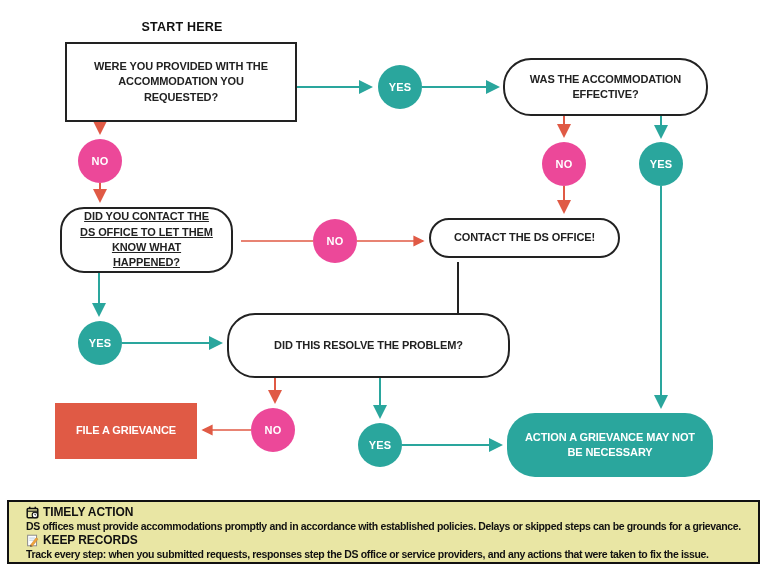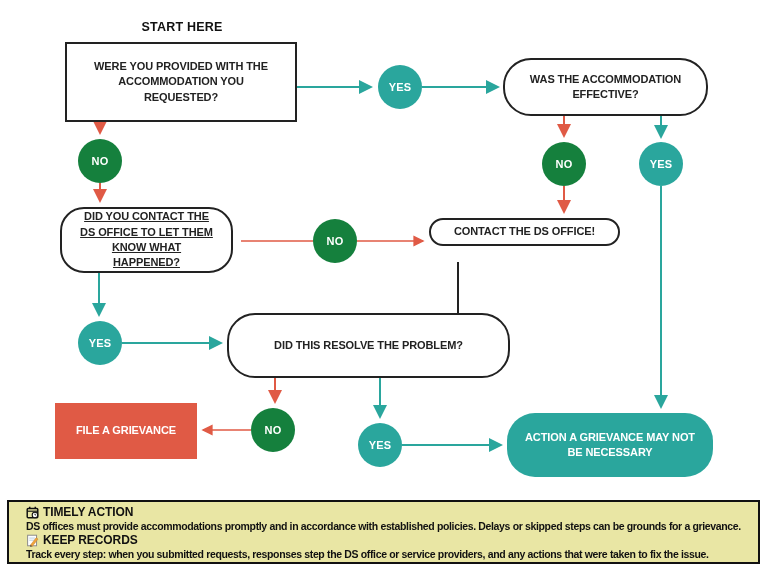--- a/index.html
+++ b/index.html
@@ -22,21 +22,21 @@
   .r20{border-radius:20px;}
   .pill{border:none;color:#fff;}
   .pill.red{background:#E05A45;}
   .pill.teal{background:#2AA69D;}
   .circle{
     position:absolute;width:44px;height:44px;border-radius:50%;
     display:flex;align-items:center;justify-content:center;
     color:#fff;font-size:11px;font-weight:bold;letter-spacing:.2px;
   }
   .circle.teal{background:#2AA69D;}
-  .circle.red{background:#15803d;}
+  .circle.red{background:#ec4899;}
   .banner{
     position:absolute;left:7px;top:500px;width:753px;height:64px;box-sizing:border-box;
     background:#E9E6A4;border:2px solid #111;padding:3px 17px;color:#111;
   }
   .banner .row{display:flex;align-items:center;gap:4px;line-height:14px;white-space:nowrap;overflow:hidden;}
   .banner .head{font-size:12px;font-weight:bold;letter-spacing:-.1px;}
   .banner .body{font-size:10.5px;font-weight:bold;letter-spacing:-.35px;}
   .icon{display:inline-flex;flex:0 0 auto;}
 </style>
 </head>
@@ -82,21 +82,21 @@
   </div>
 
   <div class="box r28" style="left:503px;top:58px;width:205px;height:58px;padding:0 18px;">
     <span>WAS THE ACCOMMODATION EFFECTIVE?</span>
   </div>
 
   <div class="box r24" style="left:60px;top:207px;width:173px;height:66px;padding:0 16px;text-decoration:underline;">
     <span>DID YOU CONTACT THE DS OFFICE TO LET THEM KNOW WHAT HAPPENED?</span>
   </div>
 
-  <div class="box r20" style="left:429px;top:218px;width:191px;height:28px;padding:12px 12px;">
+  <div class="box r20" style="left:429px;top:218px;width:191px;height:40px;padding:12px 12px;">
     <span>CONTACT THE DS OFFICE!</span>
   </div>
 
   <div class="box r28" style="left:227px;top:313px;width:283px;height:65px;padding:0 20px;">
     <span>DID THIS RESOLVE THE PROBLEM?</span>
   </div>
 
   <div class="box pill red" style="left:55px;top:403px;width:142px;height:56px;padding:0 12px;">
     <span>FILE A GRIEVANCE</span>
   </div>

